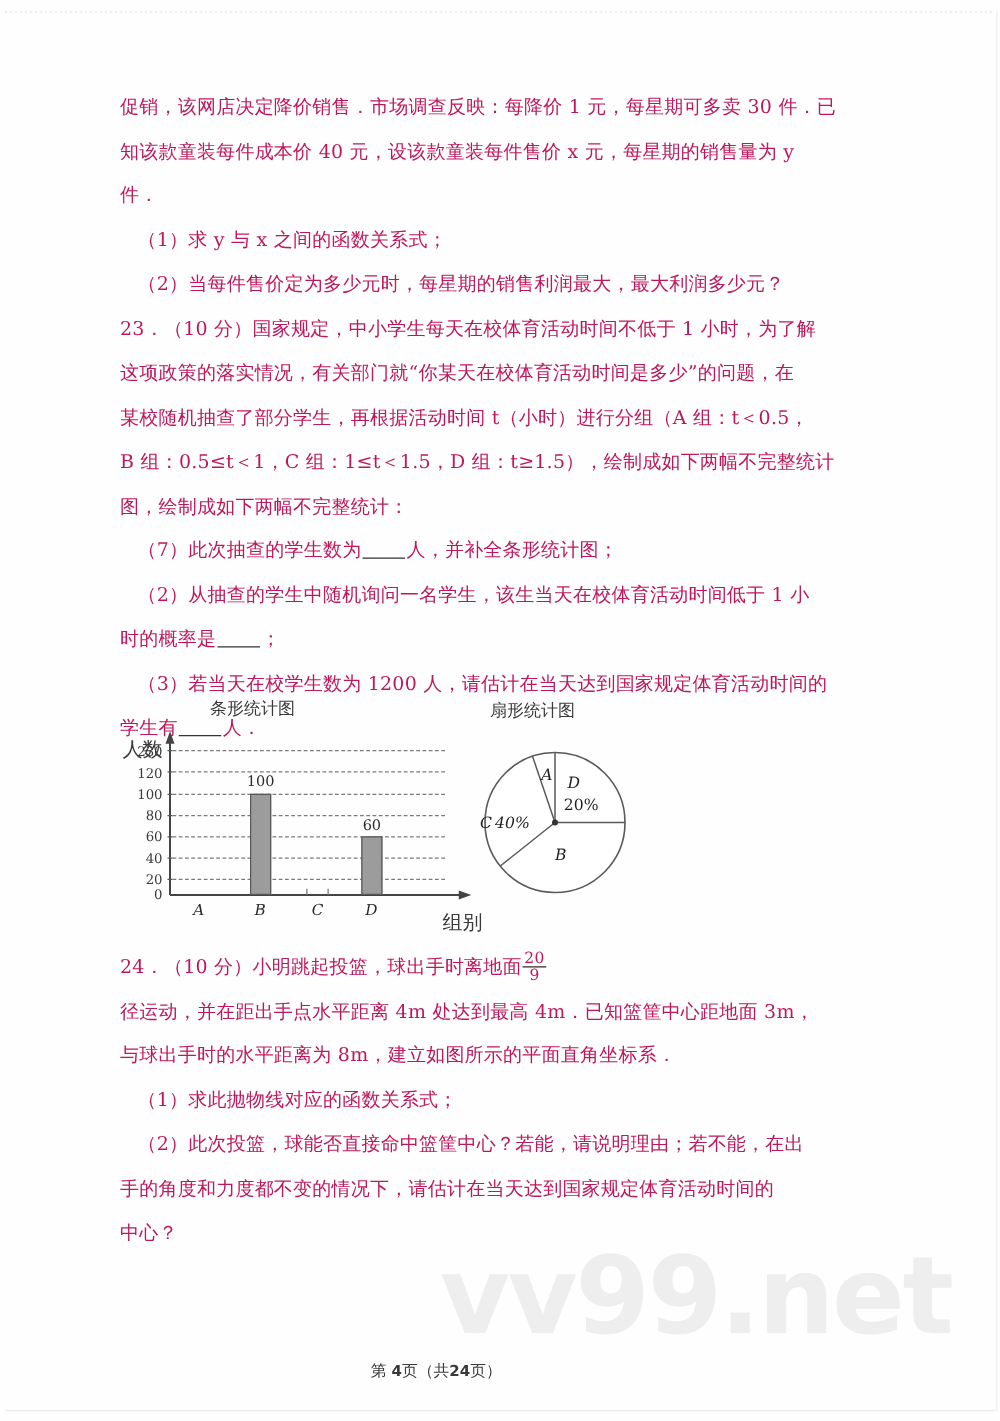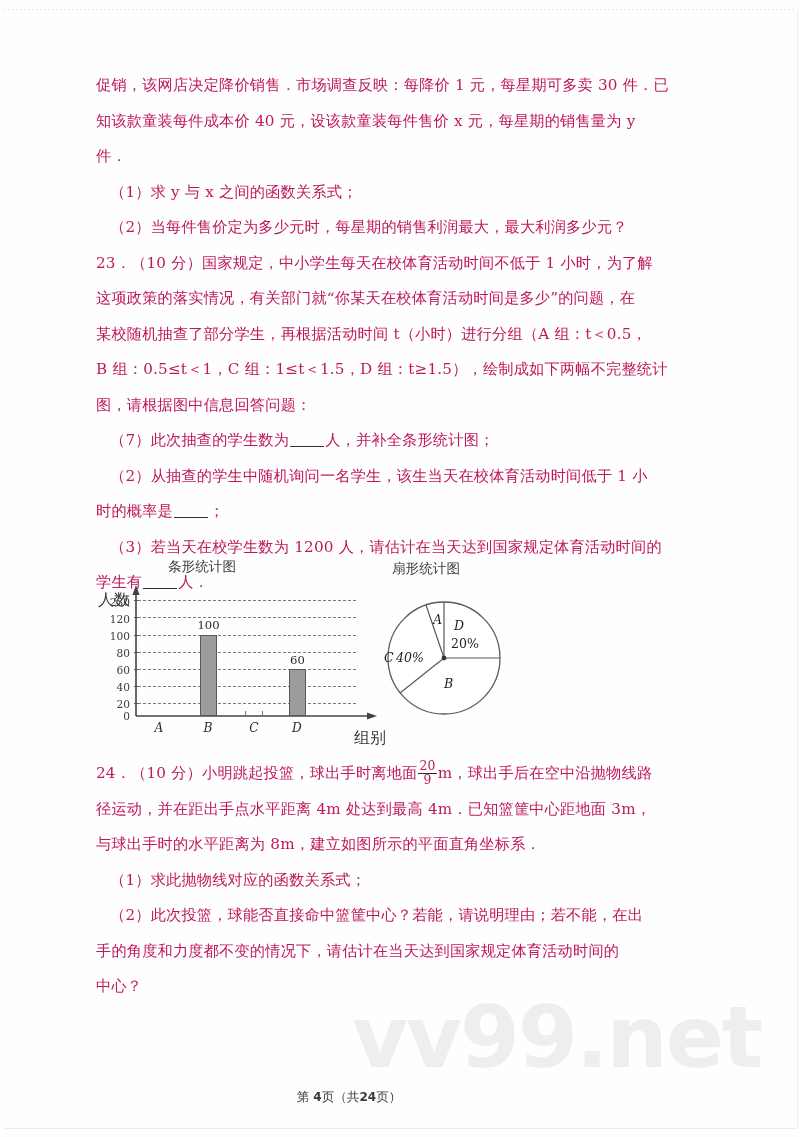--- a/index.html
+++ b/index.html
@@ -209,21 +209,21 @@
     <p class="line">促销，该网店决定降价销售．市场调查反映：每降价 1 元，每星期可多卖 30 件．已</p>
     <p class="line">知该款童装每件成本价 40 元，设该款童装每件售价 x 元，每星期的销售量为 y</p>
     <p class="line">件．</p>
     <p class="line indent">（1）求 y 与 x 之间的函数关系式；</p>
     <p class="line indent">（2）当每件售价定为多少元时，每星期的销售利润最大，最大利润多少元？</p>
 
     <p class="line">23．（10 分）国家规定，中小学生每天在校体育活动时间不低于 1 小时，为了解</p>
     <p class="line">这项政策的落实情况，有关部门就“你某天在校体育活动时间是多少”的问题，在</p>
     <p class="line">某校随机抽查了部分学生，再根据活动时间 t（小时）进行分组（A 组：t＜0.5，</p>
     <p class="line">B 组：0.5≤t＜1，C 组：1≤t＜1.5，D 组：t≥1.5），绘制成如下两幅不完整统计</p>
-    <p class="line">图，请根据图中信息回答问题：</p>
+    <p class="line">图，绘制成如下两幅不完整统计：</p>
 
     <p class="line indent"><span>（7）此次抽查的学生数为</span><span class="blank"></span><span>人，并补全条形统计图；</span></p>
 
     <p class="line indent">（2）从抽查的学生中随机询问一名学生，该生当天在校体育活动时间低于 1 小</p>
     <p class="line"><span>时的概率是</span><span class="blank"></span><span>；</span></p>
 
     <p class="line indent">（3）若当天在校学生数为 1200 人，请估计在当天达到国家规定体育活动时间的</p>
     <p class="line"><span>学生有</span><span class="blank"></span><span>人．</span></p>
   </div>
 
@@ -312,21 +312,21 @@
       <div class="pie-label ital" style="left:66px; top:84px;">B</div>
       <div class="pie-label ital" style="left:6px; top:58px;">C</div>
       <div class="pie-label" style="left:18px; top:58px;font-style:italic;">40%</div>
     </div>
   </div>
 
   <div class="content" style="top:756px;">
     <p class="line"><span>24．（10 分）小明跳起投篮，球出手时离地面</span><span class="frac">
           <span class="num">20</span>
           <span class="den">9</span>
-        </span><span>m，球出手后在空中沿抛物线路</span></p>
+        </span></p>
     <p class="line">径运动，并在距出手点水平距离 4m 处达到最高 4m．已知篮筐中心距地面 3m，</p>
     <p class="line">与球出手时的水平距离为 8m，建立如图所示的平面直角坐标系．</p>
     <p class="line indent">（1）求此抛物线对应的函数关系式；</p>
     <p class="line indent">（2）此次投篮，球能否直接命中篮筐中心？若能，请说明理由；若不能，在出</p>
     <p class="line">手的角度和力度都不变的情况下，请估计在当天达到国家规定体育活动时间的</p>
     <p class="line">中心？</p>
   </div>
 
   <div class="footer">
     <span>第</span>

